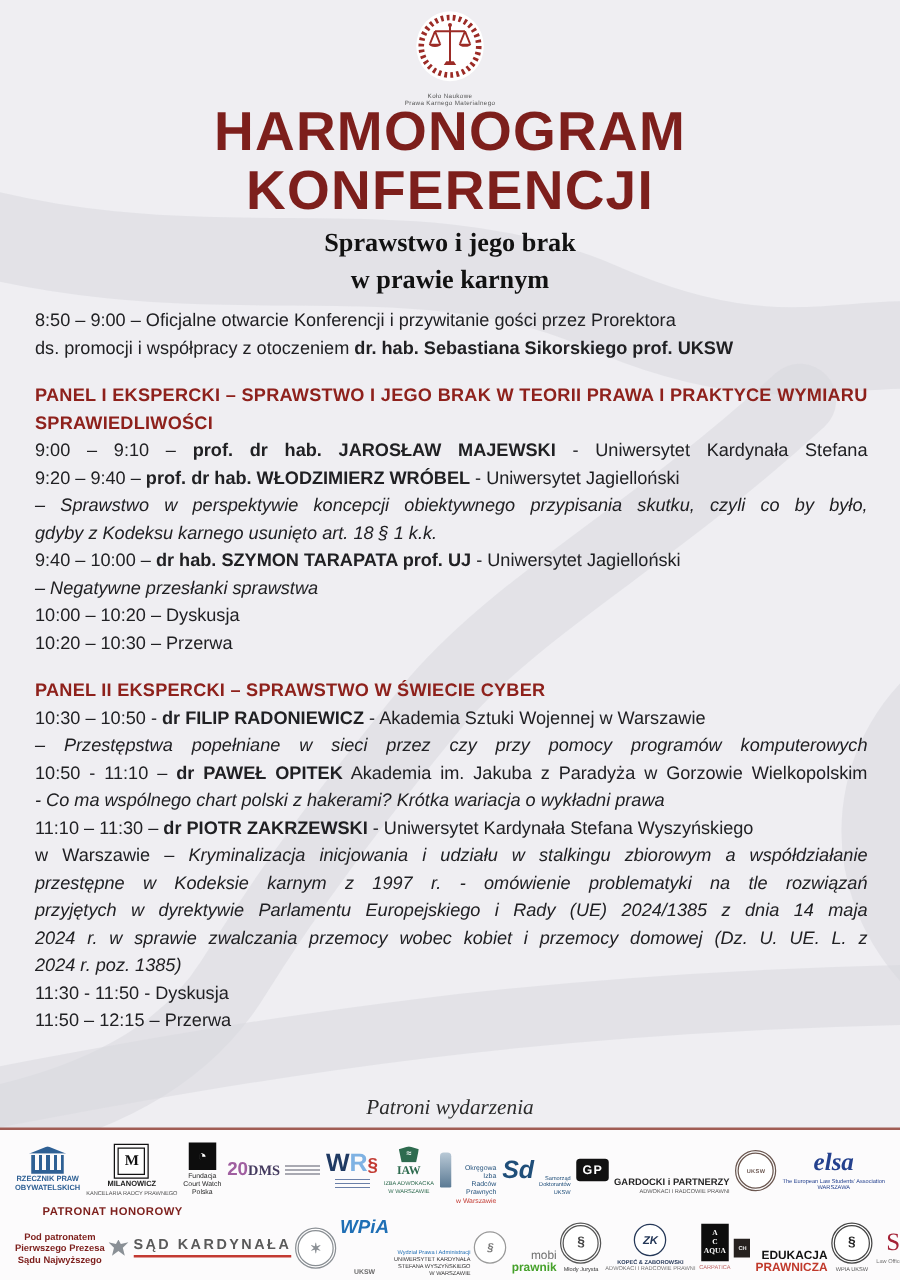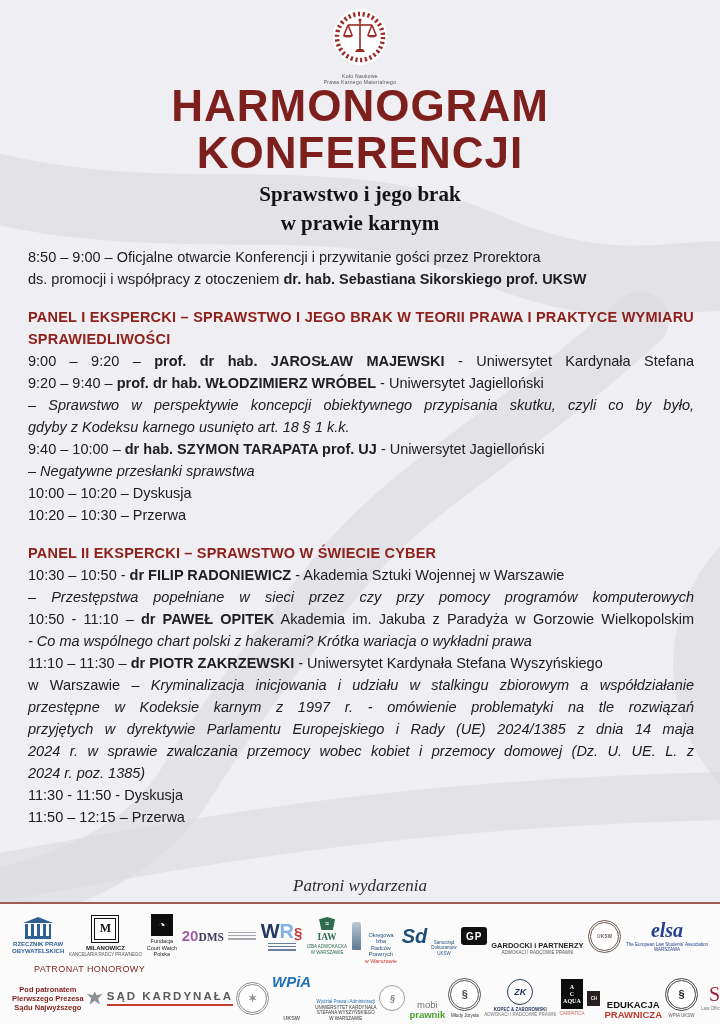--- a/index.html
+++ b/index.html
@@ -26,29 +26,29 @@
   .schedule .i{font-style:italic;}
 
   
   .patrons-title{position:absolute;top:876px;left:0;width:720px;text-align:center;
     font-family:"Liberation Serif",serif;font-style:italic;font-size:17px;color:#2b2b2b;}
   .rule{position:absolute;top:902px;left:0;width:720px;height:2px;background:#a05c54;}
   .bottom{position:absolute;top:904px;left:0;width:720px;height:120px;background:#fcfbfc;}
   .logo-row{position:absolute;left:12px;right:12px;display:flex;align-items:center;
     justify-content:space-between;gap:3px;flex-wrap:nowrap;}
   .logo-row1{top:6px;height:52px;}
-  .hon-label{position:absolute;top:60px;left:34px;font-size:9px;font-weight:400;color:#7d1f1c;letter-spacing:.4px;}
+  .hon-label{position:absolute;top:60px;left:34px;font-size:9px;font-weight:700;color:#7d1f1c;letter-spacing:.4px;}
   .logo-row2{top:72px;height:44px;}
 
   
   .logo{flex:0 0 auto;display:flex;flex-direction:column;align-items:center;justify-content:center;
     gap:2px;text-align:center;}
   .logo.h{flex-direction:row;text-align:left;gap:4px;}
   .lines{display:flex;flex-direction:column;align-items:center;}
-  .logo.h .lines{align-items:center;text-align:left;margin-top:24px;}
+  .logo.h .lines{align-items:flex-end;text-align:left;margin-top:24px;}
   .lines .ln{display:block;}
   .spans{display:inline-flex;align-items:baseline;}
   .col{display:inline-flex;flex-direction:column;align-items:center;gap:1px;}
   .b{font-weight:700;}.i{font-style:italic;}
   .serif{font-family:"Liberation Serif",serif;}
   .ls{letter-spacing:2px;}
   .u-red{border-bottom:2px solid #c23a32;padding-bottom:1px;font-weight:700;}
   .t-xxxs{font-size:4.5px;line-height:5.5px;}
   .t-xxs{font-size:5.5px;line-height:6.5px;}
   .t-xs{font-size:6px;line-height:7px;}
@@ -130,21 +130,21 @@
   <h2 class="subtitle">
     <span>Sprawstwo i jego brak</span><br>
     <span>w prawie karnym</span>
   </h2>
 
   <div class="schedule">
       <p><span>8:50 – 9:00 – Oficjalne otwarcie Konferencji i przywitanie gości przez Prorektora</span></p>
       <p><span>ds. promocji i współpracy z otoczeniem </span><span class="b ">dr. hab. Sebastiana Sikorskiego prof. UKSW</span></p>
       <p class="just gap red"><span class="b ">PANEL I EKSPERCKI – SPRAWSTWO I JEGO BRAK W TEORII PRAWA I PRAKTYCE WYMIARU</span></p>
       <p class="red"><span class="b ">SPRAWIEDLIWOŚCI</span></p>
-      <p class="just "><span>9:00 – 9:20 – </span><span class="b ">prof. dr hab. JAROSŁAW MAJEWSKI</span><span> - Uniwersytet Kardynała Stefana</span></p>
+      <p class="just "><span>9:00 – 9:10 – </span><span class="b ">prof. dr hab. JAROSŁAW MAJEWSKI</span><span> - Uniwersytet Kardynała Stefana</span></p>
       <p><span>9:20 – 9:40 – </span><span class="b ">prof. dr hab. WŁODZIMIERZ WRÓBEL</span><span> - Uniwersytet Jagielloński</span></p>
       <p class="just "><span class="i">– Sprawstwo w perspektywie koncepcji obiektywnego przypisania skutku, czyli co by było,</span></p>
       <p><span class="i">gdyby z Kodeksu karnego usunięto art. 18 § 1 k.k.</span></p>
       <p><span>9:40 – 10:00 – </span><span class="b ">dr hab. SZYMON TARAPATA prof. UJ</span><span> - Uniwersytet Jagielloński</span></p>
       <p><span class="i">– Negatywne przesłanki sprawstwa</span></p>
       <p><span>10:00 – 10:20 – Dyskusja</span></p>
       <p><span>10:20 – 10:30 – Przerwa</span></p>
       <p class="gap red"><span class="b ">PANEL II EKSPERCKI – SPRAWSTWO W ŚWIECIE CYBER</span></p>
       <p><span>10:30 – 10:50 - </span><span class="b ">dr FILIP RADONIEWICZ</span><span> - Akademia Sztuki Wojennej w Warszawie</span></p>
       <p class="just "><span class="i">– Przestępstwa popełniane w sieci przez czy przy pomocy programów komputerowych</span></p>

